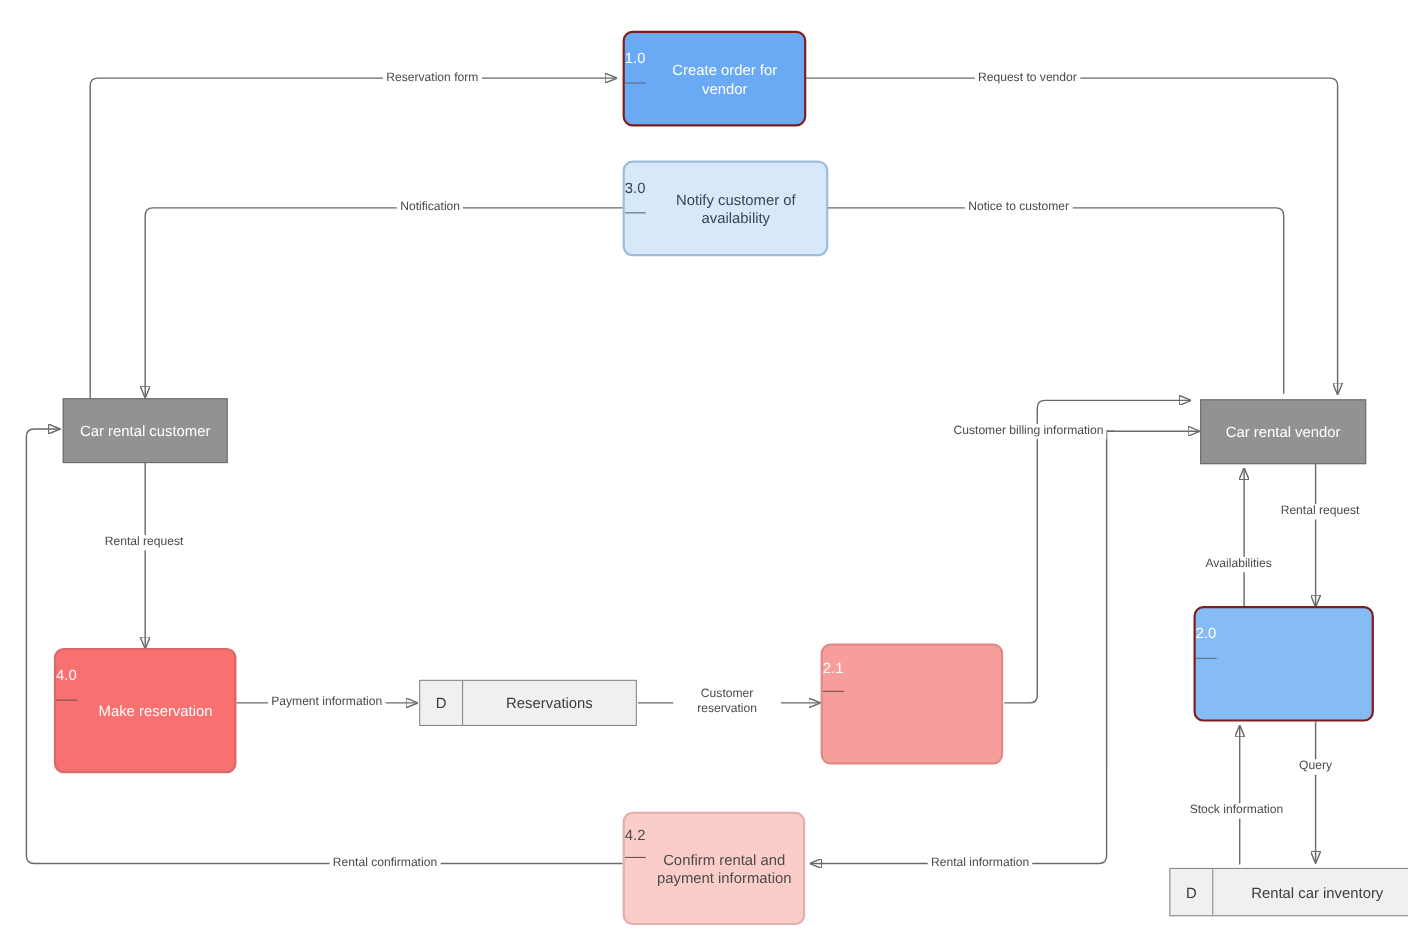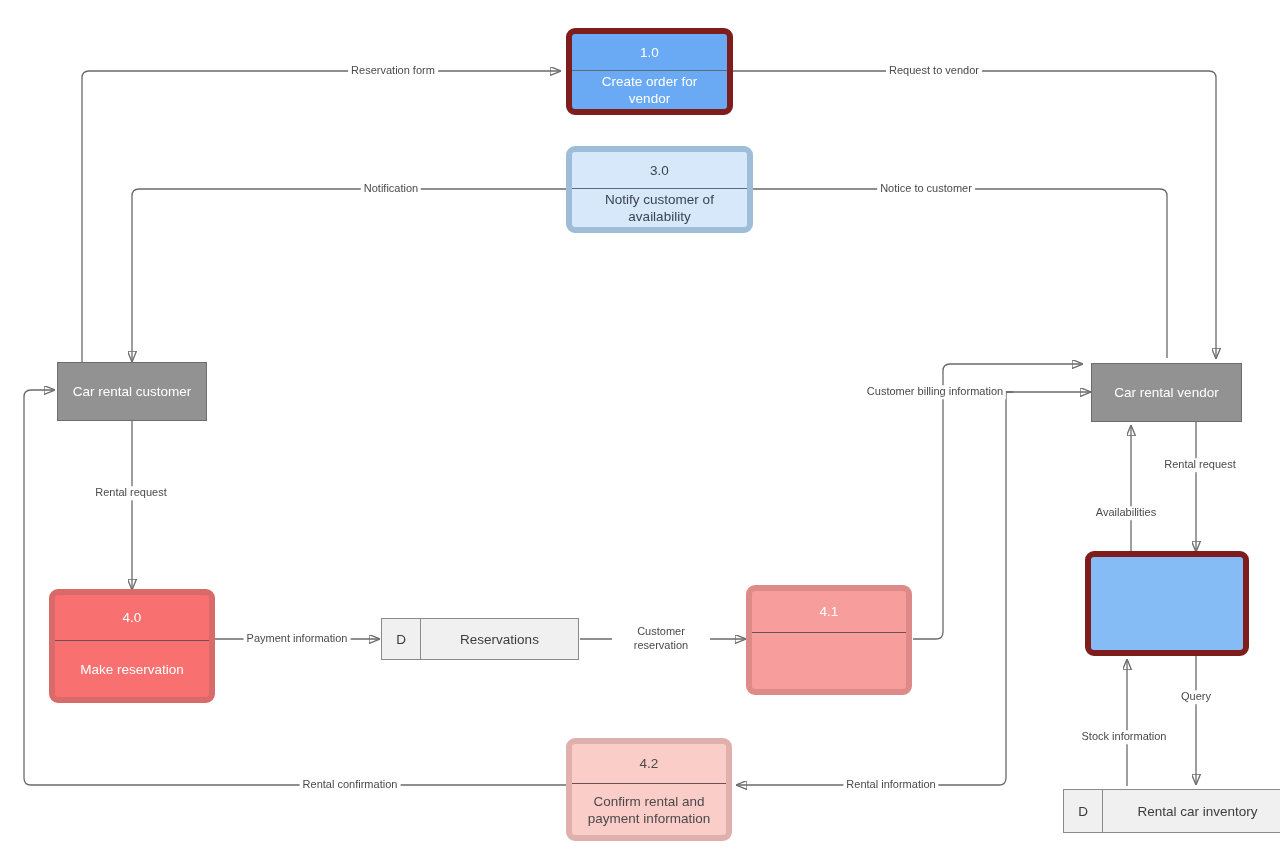--- a/index.html
+++ b/index.html
@@ -28,24 +28,24 @@
     stroke: #6a6a6a;
     stroke-width: 1.3;
   }
   .node {
     position: absolute;
     box-sizing: border-box;
   }
   
   .process {
     border-radius: 9px;
-    border: 6px solid #7f1d1d;
+    border: 2px solid #7f1d1d;
     overflow: hidden;
     display: flex;
-    flex-direction: column;
+    flex-direction: row;
   }
   .process .pnum {
     height: 46px;
     display: flex;
     align-items: center;
     justify-content: center;
     font-size: 13.5px;
     border-bottom: 1px solid #5d6a78;
     box-sizing: border-box;
   }
@@ -159,29 +159,30 @@
     <div class="pnum">1.0</div>
     <div class="pbody">Create order for vendor</div>
   </div>
 
   <div class="node process" style="left:566px; top:146px; width:187px; height:87px; background:#d6e8fa; color:#3c4450; border-color:#9dbdd8;">
     <div class="pnum" style="border-bottom-color:#5d6a78;">3.0</div>
     <div class="pbody">Notify customer of availability</div>
   </div>
 
   <div class="node process" style="left:1085px; top:551px; width:164px; height:105px; background:#85bcf5; color:#ffffff;">
+    <div class="pnum">2.0</div>
   </div>
 
   <div class="node process" style="left:49px; top:589px; width:166px; height:114px; background:#f8706f; color:#ffffff; border-color:#d96a6a;">
     <div class="pnum" style="border-bottom-color:#6b5252;">4.0</div>
     <div class="pbody">Make reservation</div>
   </div>
 
   <div class="node process" style="left:746px; top:585px; width:166px; height:110px; background:#f79d9b; color:#ffffff; border-color:#dd8a88;">
-    <div class="pnum" style="border-bottom-color:#6b5252; height:42px;">4.1</div>
+    <div class="pnum" style="border-bottom-color:#6b5252; height:42px;">2.1</div>
   </div>
 
   <div class="node process" style="left:566px; top:738px; width:166px; height:103px; background:#fbcdc9; color:#4a4a4a; border-color:#e0b0ad;">
     <div class="pnum" style="border-bottom-color:#6b5252; height:40px;">4.2</div>
     <div class="pbody">Confirm rental and payment information</div>
   </div>
 
   <div class="node entity" style="left:1091px; top:363px; width:151px; height:59px;">
     <span>Car rental vendor</span>
   </div>

